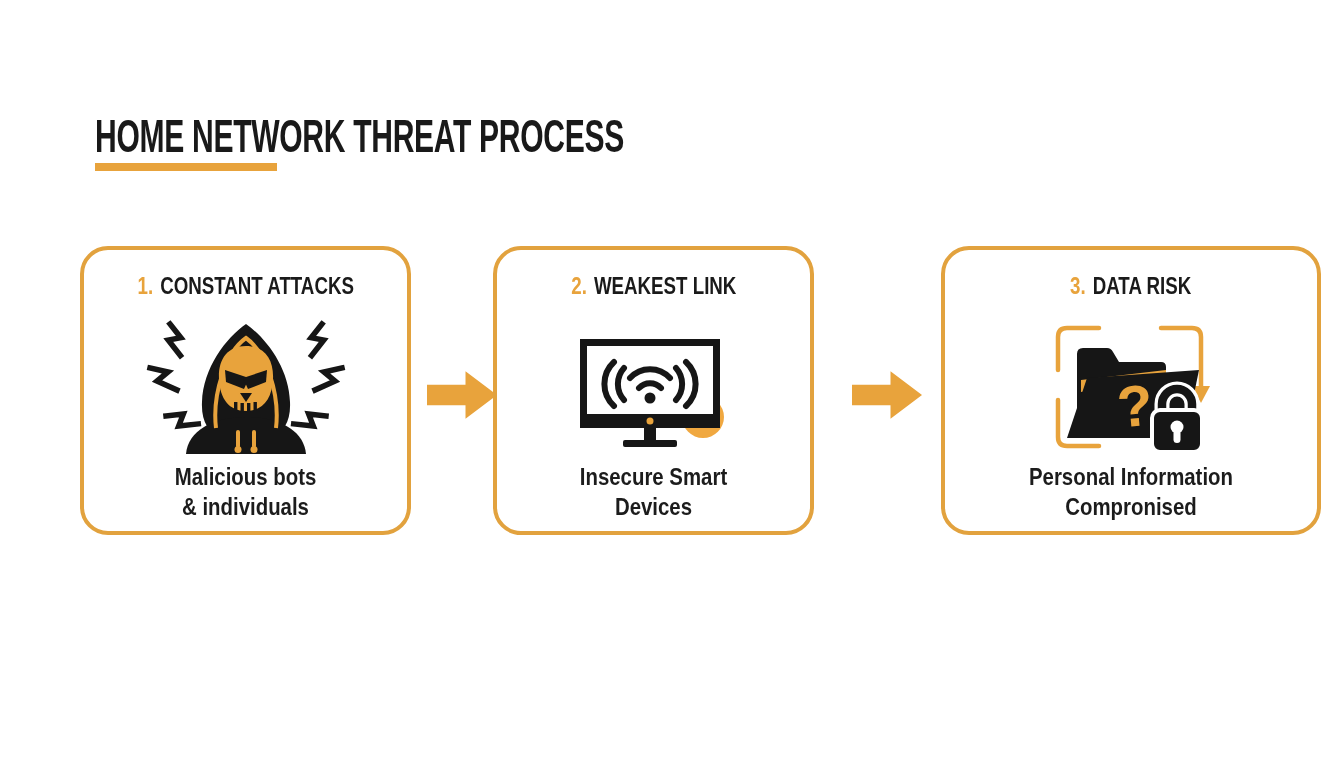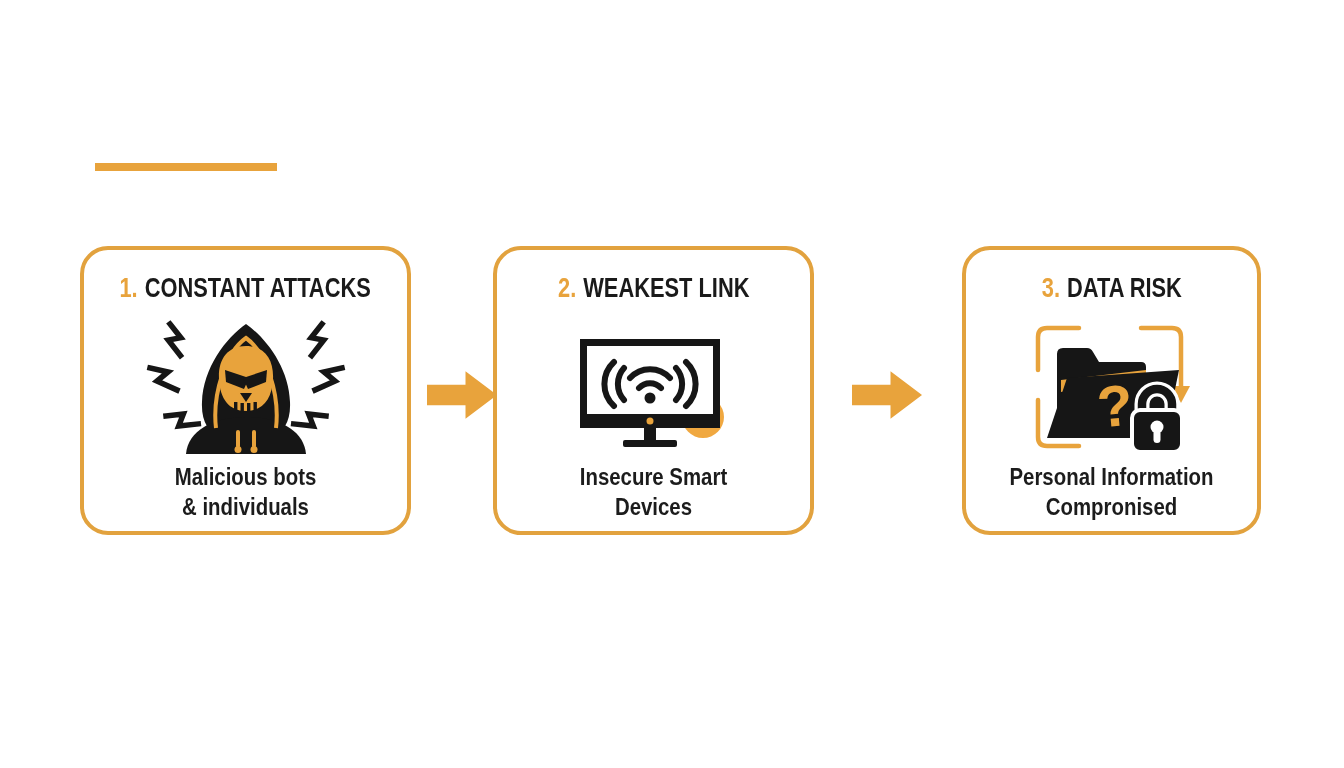--- a/index.html
+++ b/index.html
@@ -17,24 +17,24 @@
   .title-underline {
     position:absolute; left:95px; top:163px; width:182px; height:8px; background:#E8A33C;
   }
   
   .card {
     position:absolute; top:246px; height:289px; background:#ffffff;
     border:4px solid #E2A23E; border-radius:28px;
   }
   .card1 { left:80px;  width:331px; }
   .card2 { left:493px; width:321px; }
-  .card3 { left:962px; width:299px; }
+  .card3 { left:941px; width:380px; }
   .card-heading {
     position:absolute; left:0; right:0; top:22px; text-align:center; white-space:nowrap;
-    font-size:28px; font-weight:700; color:#1a1a1a;
+    font-size:24px; font-weight:700; color:#1a1a1a;
   }
   .card-heading .cond { display:inline-block; transform:scaleX(0.78); transform-origin:50% 50%; white-space:nowrap; }
   .step-num { color:#E8A33C; margin-right:9px; }
   .icon-wrap { position:absolute; left:0; right:0; display:flex; justify-content:center; }
   .iw1 { top:64px; }
   .iw2 { top:88px; }
   .iw3 { top:70px; }
   .caption {
     position:absolute; left:0; right:0; top:212px; text-align:center;
     font-size:24px; font-weight:700; line-height:30px; color:#1c1c1c;
@@ -47,20 +47,23 @@
     clip-path:polygon(0 31%, 55% 31%, 55% 6%, 100% 50%, 55% 94%, 55% 69%, 0 69%);
   }
   .arrow-a { left:427px; }
   .arrow-b { left:852px; }
 </style>
 </head>
 <body>
 
 <div class="canvas">
 
+  <div class="page-title">
+    <span class="cond">HOME NETWORK THREAT PROCESS</span>
+  </div>
   <div class="title-underline"></div>
 
   <div class="card card1">
     <div class="card-heading">
       <span class="cond">
         <span class="step-num">1.</span><span>CONSTANT ATTACKS</span>
       </span>
     </div>
     <div class="icon-wrap iw1">
       <svg width="200" height="140" viewBox="0 0 200 140" aria-hidden="true">

